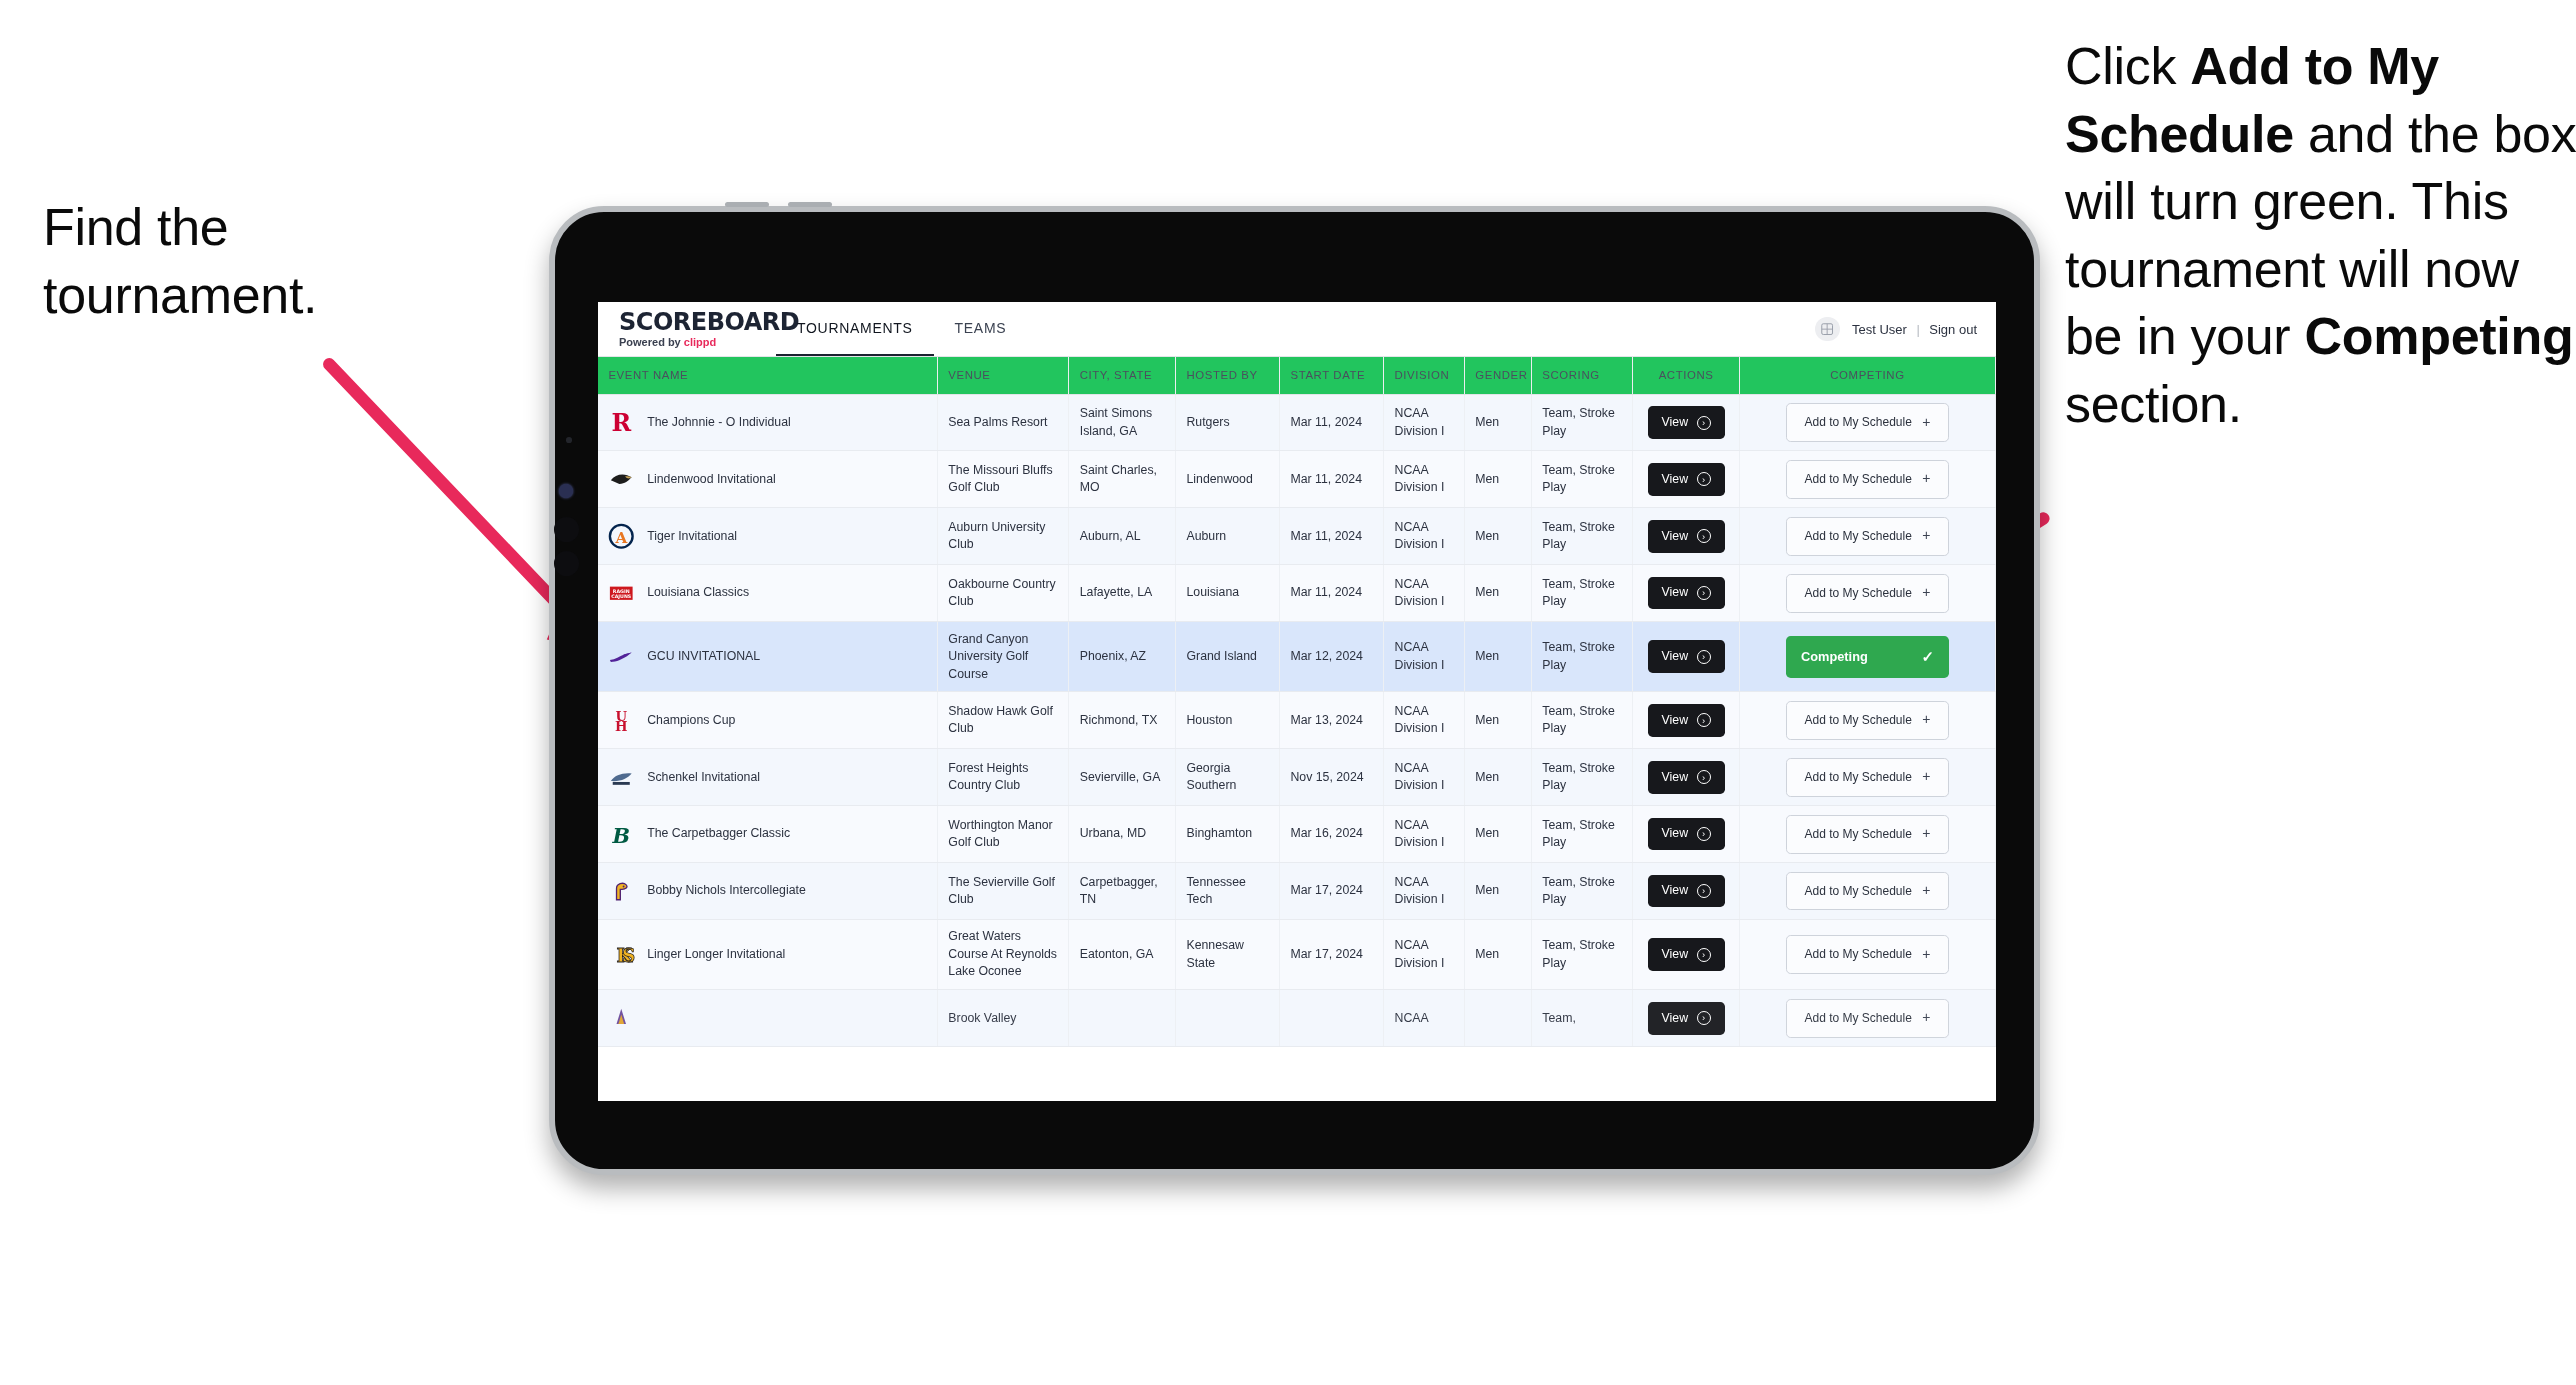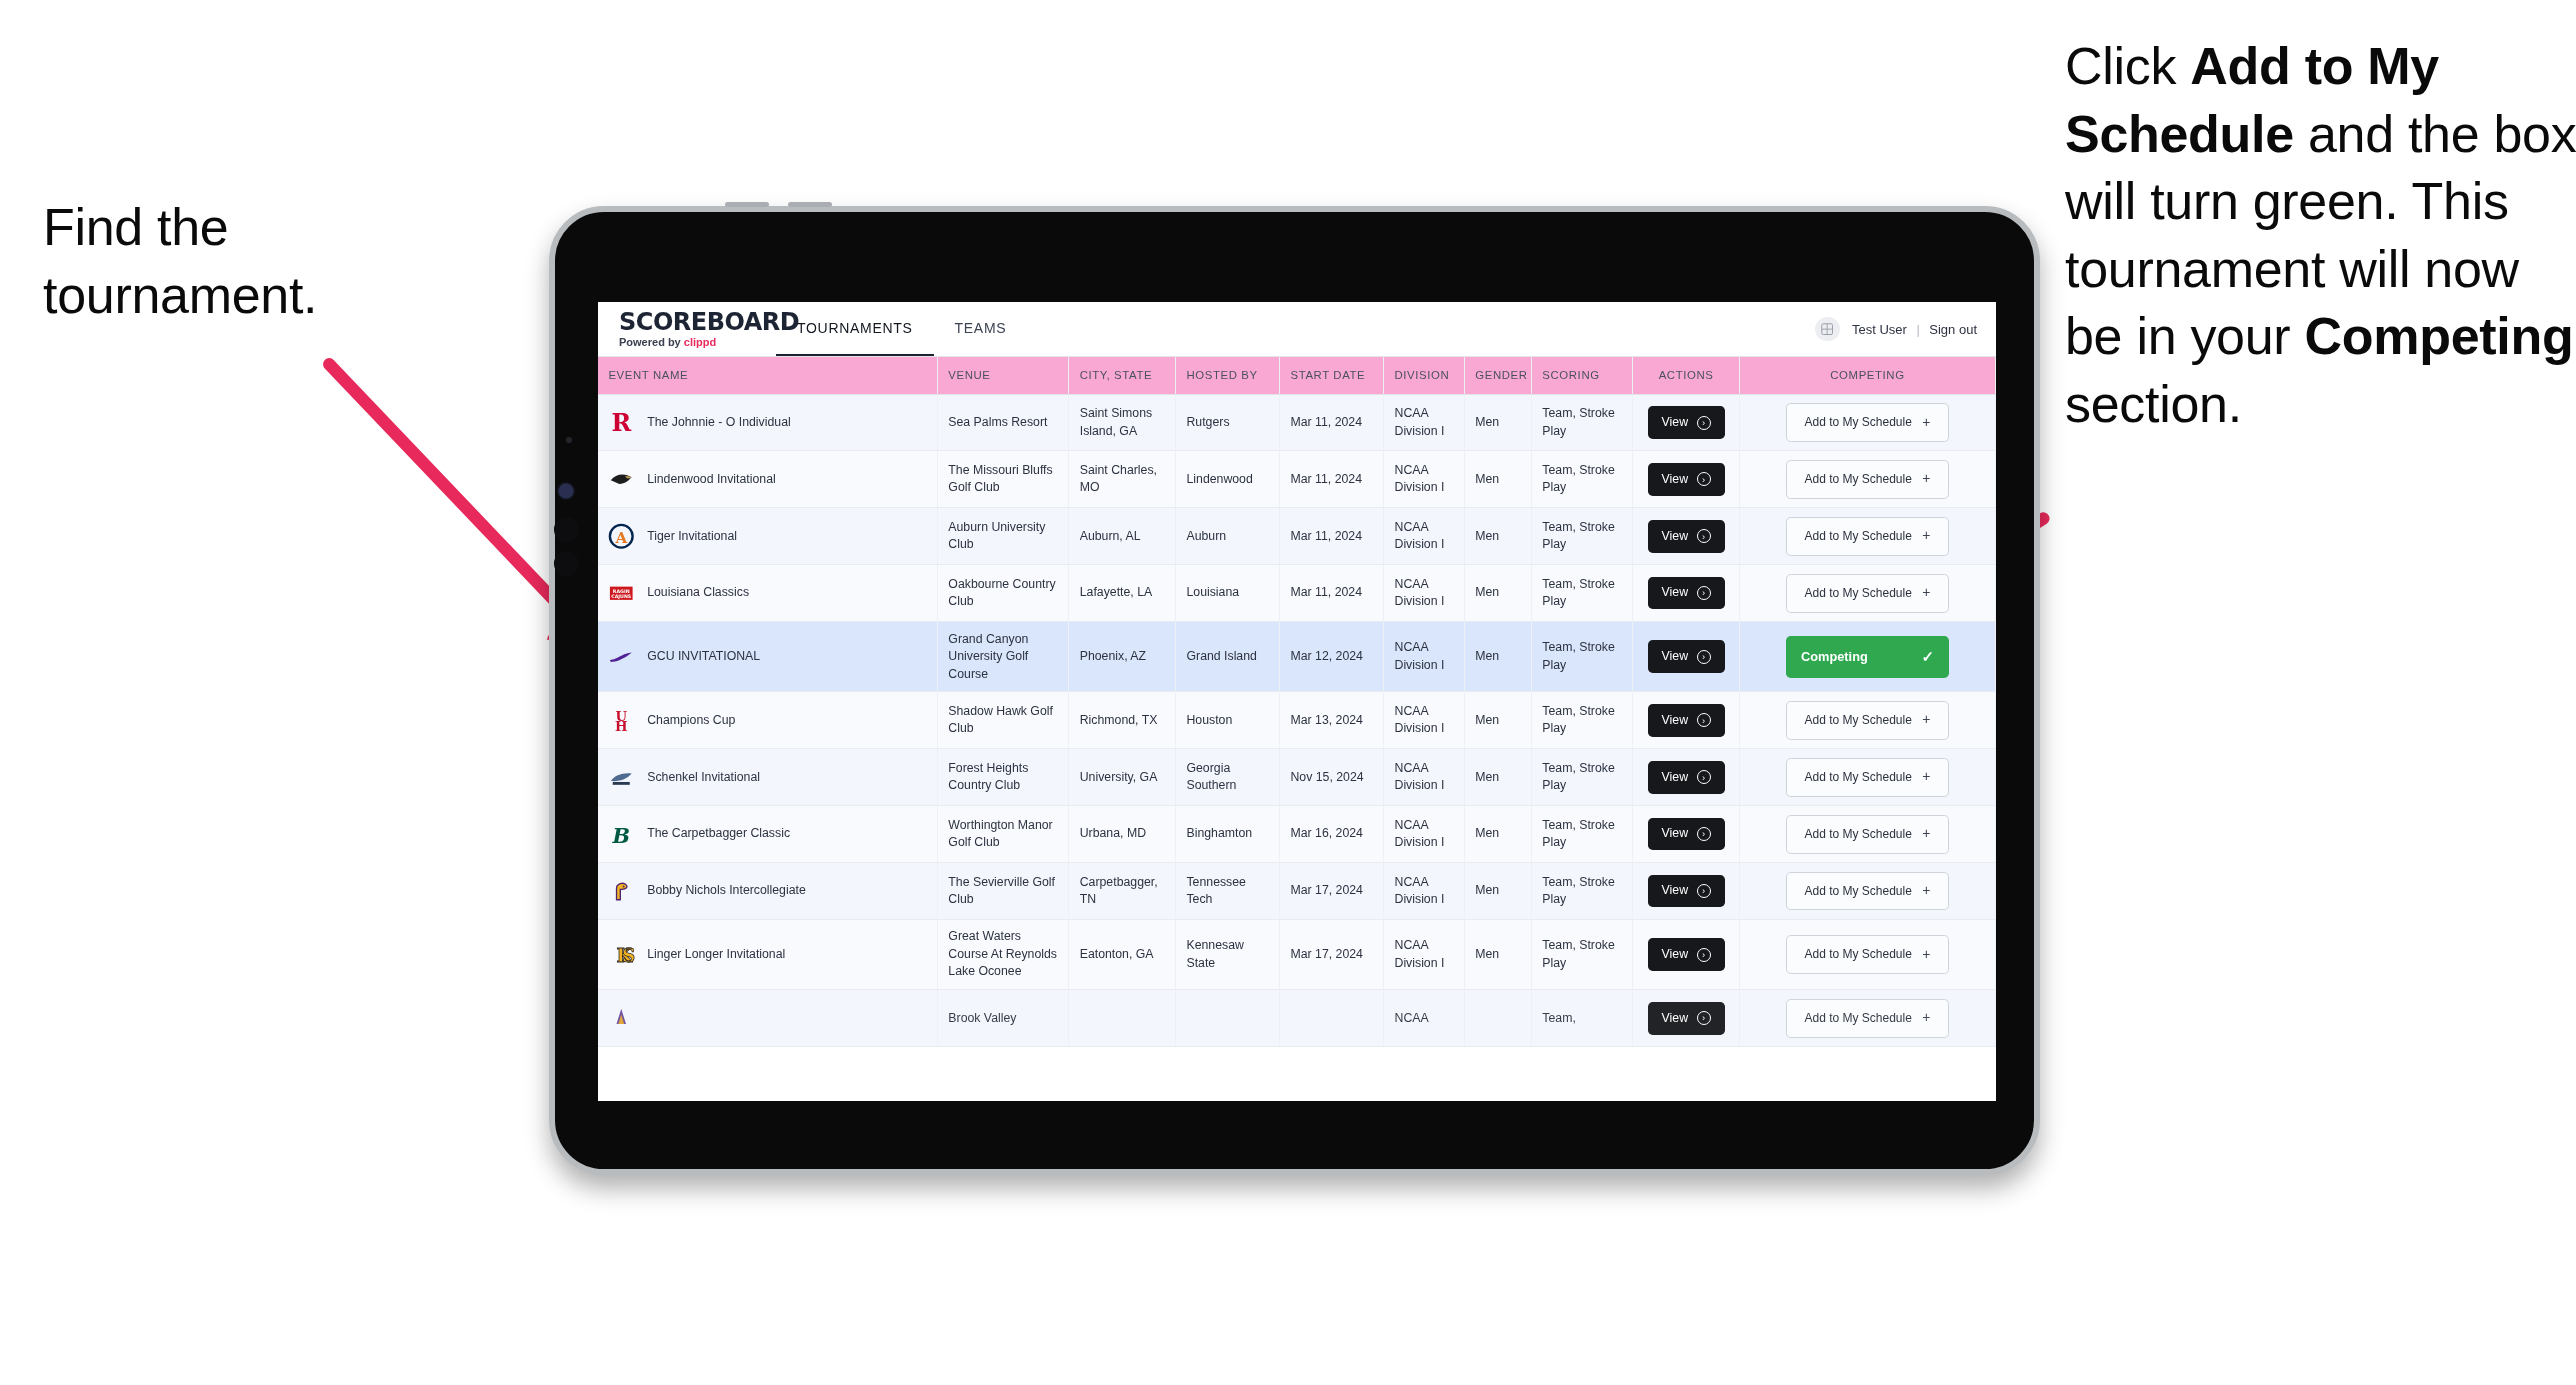--- a/index.html
+++ b/index.html
@@ -55,21 +55,21 @@
             color:#3b4251; border-bottom: 2.8px solid transparent; }
   .navtab.active { color:#11161f; border-bottom-color:#1b2230; }
   .userzone { margin-left:auto; display:flex; align-items:center; gap:12.3px; padding-right: 19px; }
   .avatar { width: 24.6px; height:24.6px; border-radius:50%; background:#edeef1; display:flex;
             align-items:center; justify-content:center; }
   .usertext { font-size: 13px; color:#2c3240; display:flex; gap:9.5px; align-items:center; }
   .usertext span.sep { color:#b6bac2; }
 
   
   table { width: 100%; border-collapse: collapse; table-layout: fixed; }
-  thead th { background:#f9a8d4; border-bottom: 0.9px solid #e2e4e8; border-right:0.9px solid #eceef1;
+  thead th { background:#22c55e; border-bottom: 0.9px solid #e2e4e8; border-right:0.9px solid #eceef1;
              font-size: 11.4px; letter-spacing: 0.6px; color:#4a505e; font-weight: 500;
              text-align:left; padding: 12.3px 10.4px; }
   tbody td { border-bottom: 0.9px solid #e8ebf0; border-right:0.9px solid #edf0f4;
              font-size: 12.3px; color:#2c3240; padding: 8.5px 10.4px; vertical-align: middle; line-height: 1.42; }
   tbody tr { background:#f3f7fd; }
   tbody tr:nth-child(even) { background:#f8fafe; }
   tbody tr.sel { background:#d9e6fb; }
   td.ev { display: table-cell; }
   .evwrap { display:flex; align-items:center; gap: 12.3px; }
   .logo { width: 26.5px; height: 26.5px; flex: 0 0 26.5px; display:flex; align-items:center; justify-content:center; }
@@ -345,21 +345,21 @@
                   <span class="logo">
                     <svg viewBox="0 0 28 28">
                       <path d="M3 18 C7 12,15 9,25 10 C21 15,13 19,3 18 Z" fill="#4f6b8f"></path>
                       <rect x="5" y="19" width="18" height="3" fill="#2a3a52"></rect>
                     </svg>
                   </span>
                   <span>Schenkel Invitational</span>
                 </div>
               </td>
               <td>Forest Heights Country Club</td>
-              <td>University, GA</td>
+              <td>Sevierville, GA</td>
               <td>Georgia Southern</td>
               <td>Nov 15, 2024</td>
               <td>NCAA Division I</td>
               <td>Men</td>
               <td>Team, Stroke Play</td>
               <td class="act-cell" style="text-align: center;"><span class="btn-view">
                   <span>View</span>
                   <span class="circ">›</span>
                 </span></td>
               <td class="cta-cell" style="text-align: center;"><span class="btn-add">

